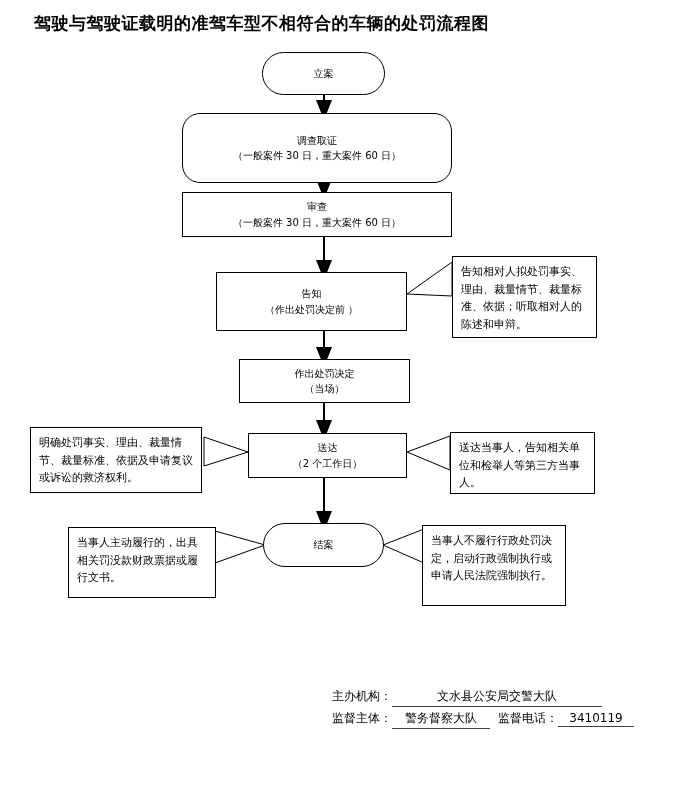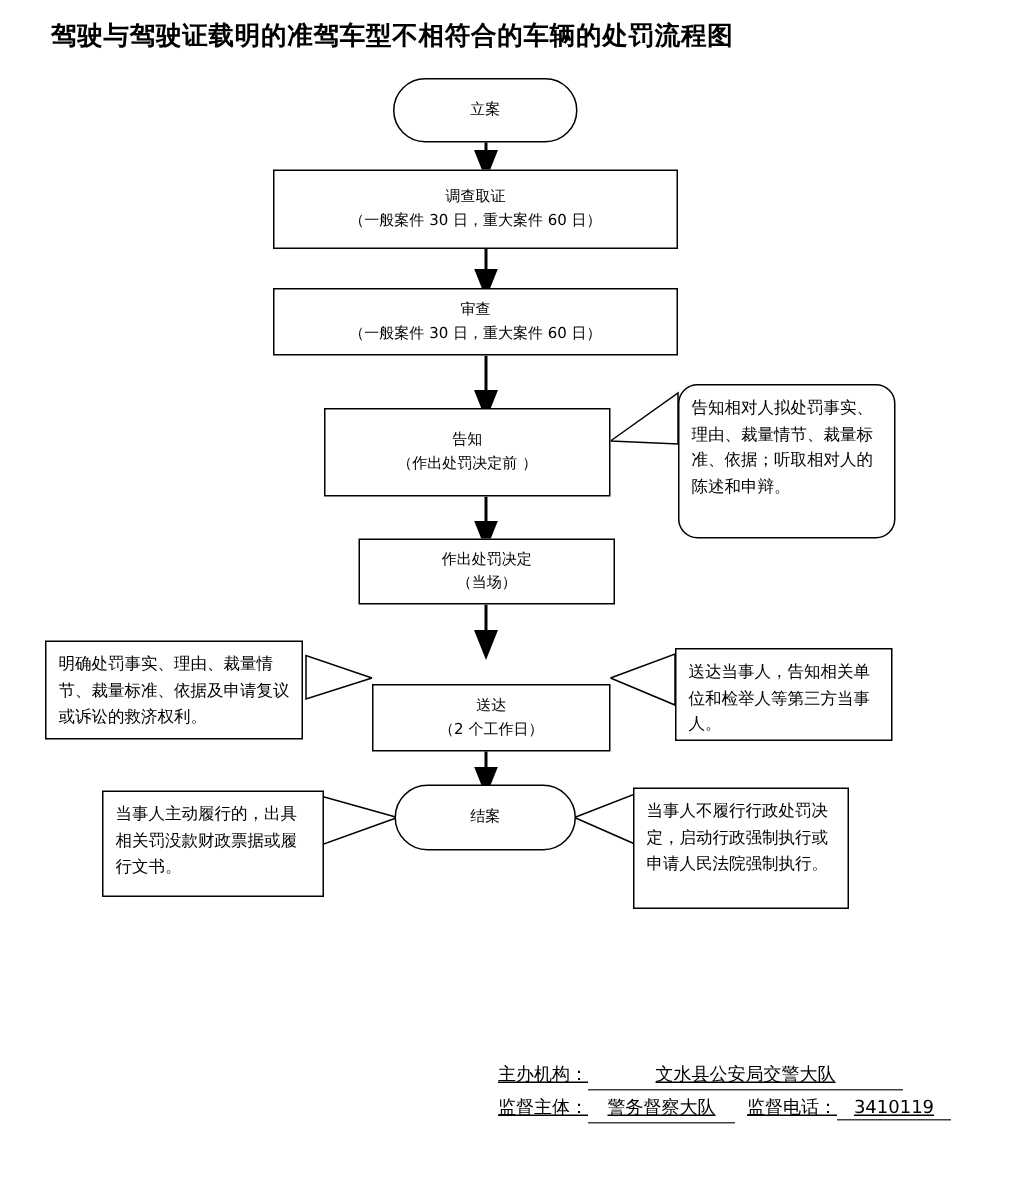--- a/index.html
+++ b/index.html
@@ -120,70 +120,70 @@
 
     <polyline points="265,545 215,531 215,563 265,545" fill="none" stroke="#000000" stroke-width="1"></polyline>
 
     <polyline points="383,545 424,529 424,563 383,545" fill="none" stroke="#000000" stroke-width="1"></polyline>
   </svg>
 
   <div class="node terminator" style="left:262px; top:52px; width:123px; height:43px;">
     <span class="l1">立案</span>
   </div>
 
-  <div class="node" style="left:182px; top:113px; width:270px; height:53px;">
+  <div class="node" style="left:182px; top:113px; width:270px; height:70px;border-radius:18px;">
     <span class="l1">调查取证</span>
     <span class="l2">（一般案件 30 日，重大案件 60 日）</span>
   </div>
 
   <div class="node" style="left:182px; top:192px; width:270px; height:45px;">
     <span class="l1">审查</span>
     <span class="l2">（一般案件 30 日，重大案件 60 日）</span>
   </div>
 
   <div class="node" style="left:216px; top:272px; width:191px; height:59px;">
     <span class="l1">告知</span>
     <span class="l2">（作出处罚决定前 ）</span>
   </div>
 
   <div class="node" style="left:239px; top:359px; width:171px; height:44px;">
     <span class="l1">作出处罚决定</span>
     <span class="l2">（当场）</span>
   </div>
 
-  <div class="node" style="left:248px; top:456px; width:159px; height:45px;">
+  <div class="node" style="left:248px; top:433px; width:159px; height:45px;">
     <span class="l1">送达</span>
     <span class="l2">（2 个工作日）</span>
   </div>
 
   <div class="node terminator" style="left:263px; top:523px; width:121px; height:44px;">
     <span class="l1">结案</span>
   </div>
 
-  <div class="note" style="left:452px; top:256px; width:145px; height:103px;border-radius:13px;">
+  <div class="note" style="left:452px; top:256px; width:145px; height:82px;">
     <span>告知相对人拟处罚事实、理由、裁量情节、裁量标准、依据；听取相对人的陈述和申辩。</span>
   </div>
 
   <div class="note" style="left:30px; top:427px; width:172px; height:66px;">
     <span>明确处罚事实、理由、裁量情节、裁量标准、依据及申请复议或诉讼的救济权利。</span>
   </div>
 
   <div class="note" style="left:450px; top:432px; width:145px; height:62px;">
     <span>送达当事人，告知相关单位和检举人等第三方当事人。</span>
   </div>
 
   <div class="note" style="left:422px; top:525px; width:144px; height:81px;">
     <span>当事人不履行行政处罚决定，启动行政强制执行或申请人民法院强制执行。</span>
   </div>
 
   <div class="note" style="left:68px; top:527px; width:148px; height:71px;">
     <span>当事人主动履行的，出具相关罚没款财政票据或履行文书。</span>
   </div>
 
-  <div class="footer" style="left:332px; top:708px;text-decoration:underline;">
+  <div class="footer" style="left:332px; top:688px;">
     <div class="row">
       <span class="lbl">主办机构：</span>
       <span class="val wide">文水县公安局交警大队</span>
     </div>
     <div class="row">
       <span class="lbl">监督主体：</span>
       <span class="val mid">警务督察大队</span>
       <span class="gap"></span>
       <span class="lbl">监督电话：</span>
       <span class="val num">3410119</span>

